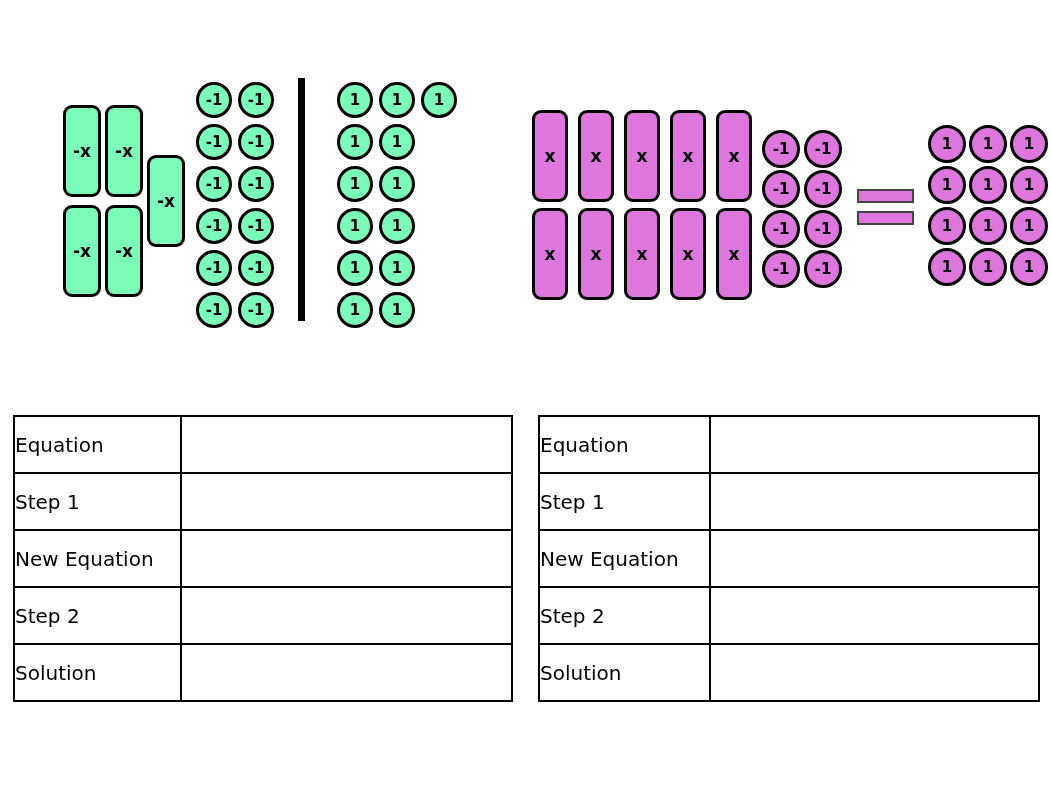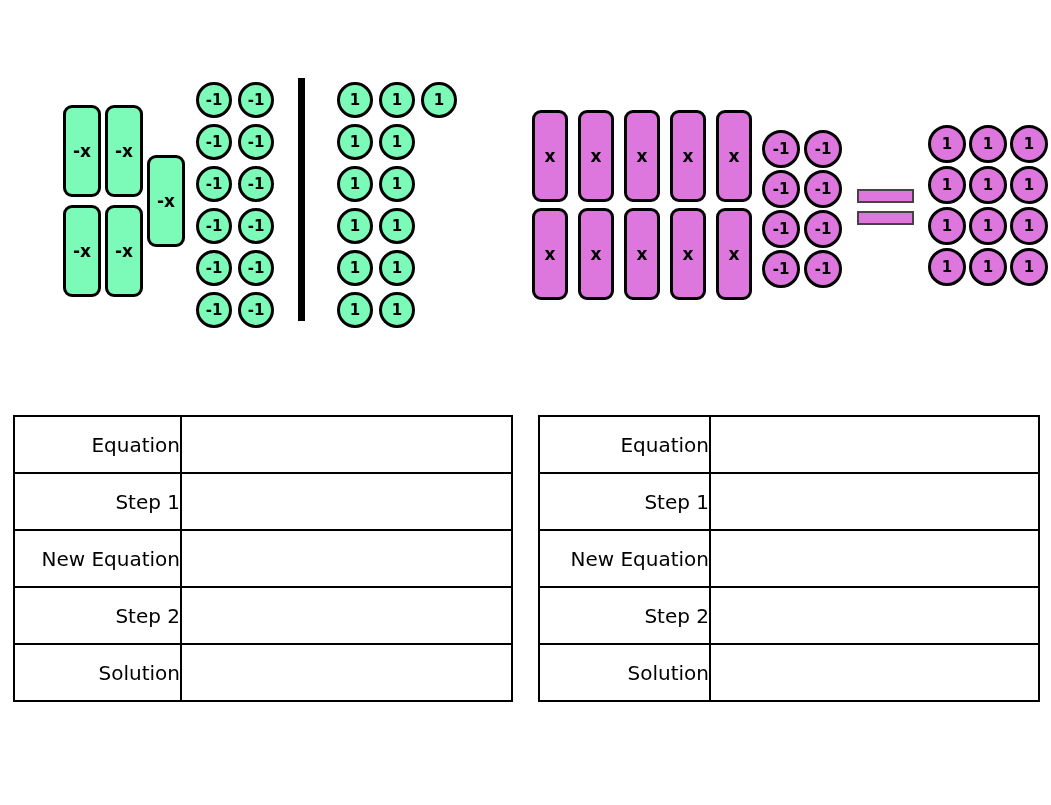--- a/index.html
+++ b/index.html
@@ -74,21 +74,21 @@
     table-layout: fixed;
     background: #ffffff;
   }
   .worksheet-table td {
     border: 2px solid #000000;
     height: 55px;
     padding: 0;
     vertical-align: middle;
   }
   .worksheet-table td.label-cell {
-    text-align: right;
+    text-align: left;
     font-family: "DejaVu Sans", sans-serif;
     font-size: 20px;
     color: #000000;
     white-space: nowrap;
   }
   .worksheet-table td.answer-cell {
     text-align: left;
     padding-left: 8px;
     font-family: "DejaVu Sans", sans-serif;
     font-size: 20px;

